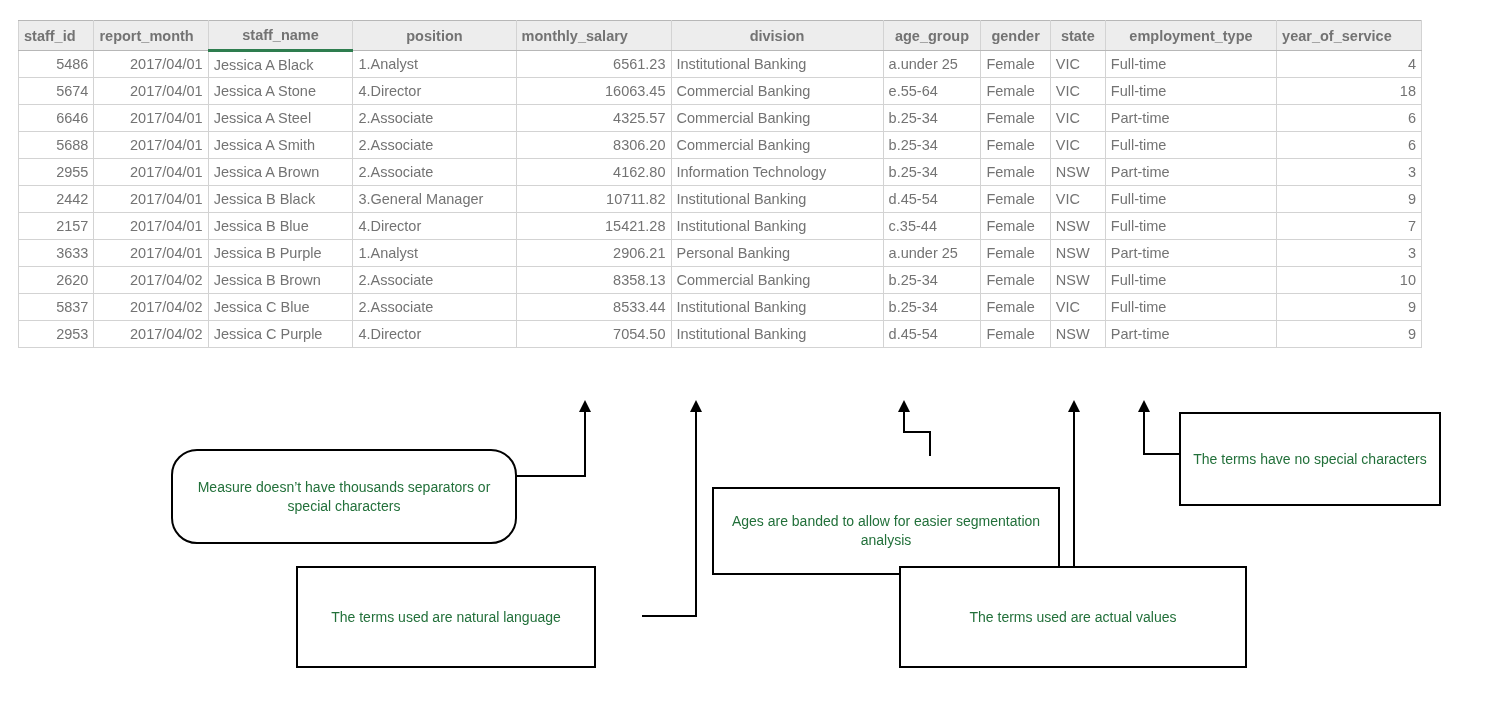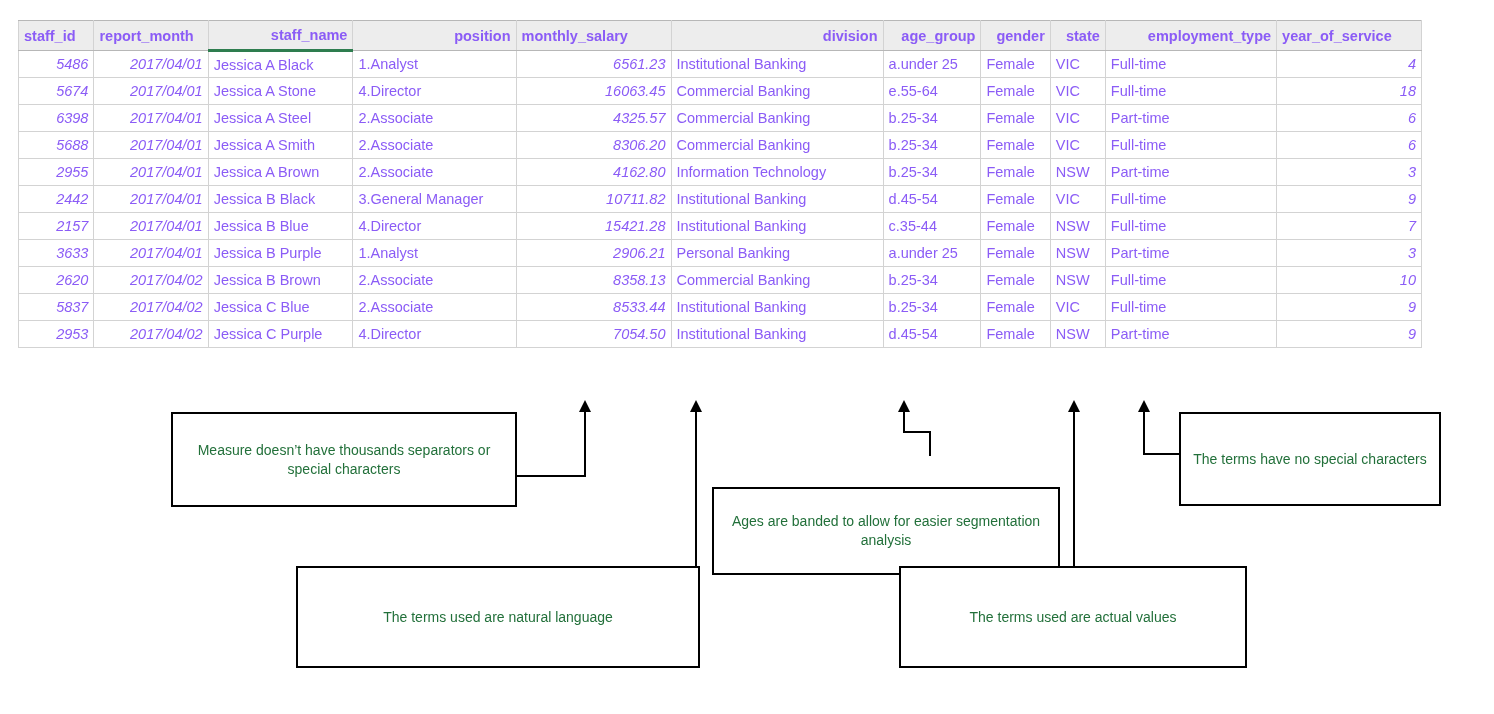--- a/index.html
+++ b/index.html
@@ -18,41 +18,41 @@
 
   
   .sheet {
     position: absolute;
     left: 18px;
     top: 20px;
     width: 1404px;
     border-collapse: collapse;
     table-layout: fixed;
     font-size: 14.5px;
-    color: #8b5cf6;
+    color: #737373;
   }
   .sheet th, .sheet td {
     border: 1px solid #d3d3d3;
     padding: 2px 5px;
     height: 27px;
     white-space: nowrap;
     overflow: hidden;
     vertical-align: middle;
   }
   .sheet thead th {
     background: #ededed;
     font-weight: bold;
     border-top: 1px solid #b7b7b7;
     border-bottom: 1px solid #b7b7b7;
-    text-align: right;
+    text-align: center;
     height: 30px;
     font-size: 14.5px;
   }
   .sheet thead th.num { text-align: left; }
-  .sheet tbody td.num { text-align: right; font-style: italic; }
+  .sheet tbody td.num { text-align: right; }
   .sheet tbody td.txt { text-align: left; }
 
   
   .sheet thead th.hl {
     border-bottom: 3px solid #2e7d4f;
   }
 
   
   .c0 { width: 74px; }
   .c1 { width: 112px; }
@@ -73,22 +73,22 @@
     background: #fff;
     color: #22703a;
     font-size: 14px;
     line-height: 1.35;
     display: flex;
     align-items: center;
     justify-content: center;
     text-align: center;
     padding: 8px 12px;
   }
-  #callout-salary   { left: 171px; top: 412px;  width: 346px; height: 95px; }
-  #callout-position { left: 296px; top: 566px;  width: 404px; height: 102px; }
+  #callout-salary   { left: 171px; top: 449px;  width: 346px; height: 95px; border-radius: 26px; }
+  #callout-position { left: 296px; top: 566px;  width: 300px; height: 102px; }
   #callout-age      { left: 712px; top: 455px;  width: 348px; height: 88px; margin-top: 32px; }
   #callout-values   { left: 899px; top: 566px;  width: 348px; height: 102px; text-align: center; }
   #callout-terms    { left: 1179px; top: 412px; width: 262px; height: 94px; }
 
   
   .leader { position: absolute; }
   svg { display: block; }
 </style>
 </head>
 <body>
@@ -145,21 +145,21 @@
           <td class="txt">4.Director</td>
           <td class="num">16063.45</td>
           <td class="txt">Commercial Banking</td>
           <td class="txt">e.55-64</td>
           <td class="txt">Female</td>
           <td class="txt">VIC</td>
           <td class="txt">Full-time</td>
           <td class="num">18</td>
         </tr>
         <tr>
-          <td class="num">6398</td>
+          <td class="num">6646</td>
           <td class="num">2017/04/01</td>
           <td class="txt">Jessica A Steel</td>
           <td class="txt">2.Associate</td>
           <td class="num">4325.57</td>
           <td class="txt">Commercial Banking</td>
           <td class="txt">b.25-34</td>
           <td class="txt">Female</td>
           <td class="txt">VIC</td>
           <td class="txt">Part-time</td>
           <td class="num">6</td>

